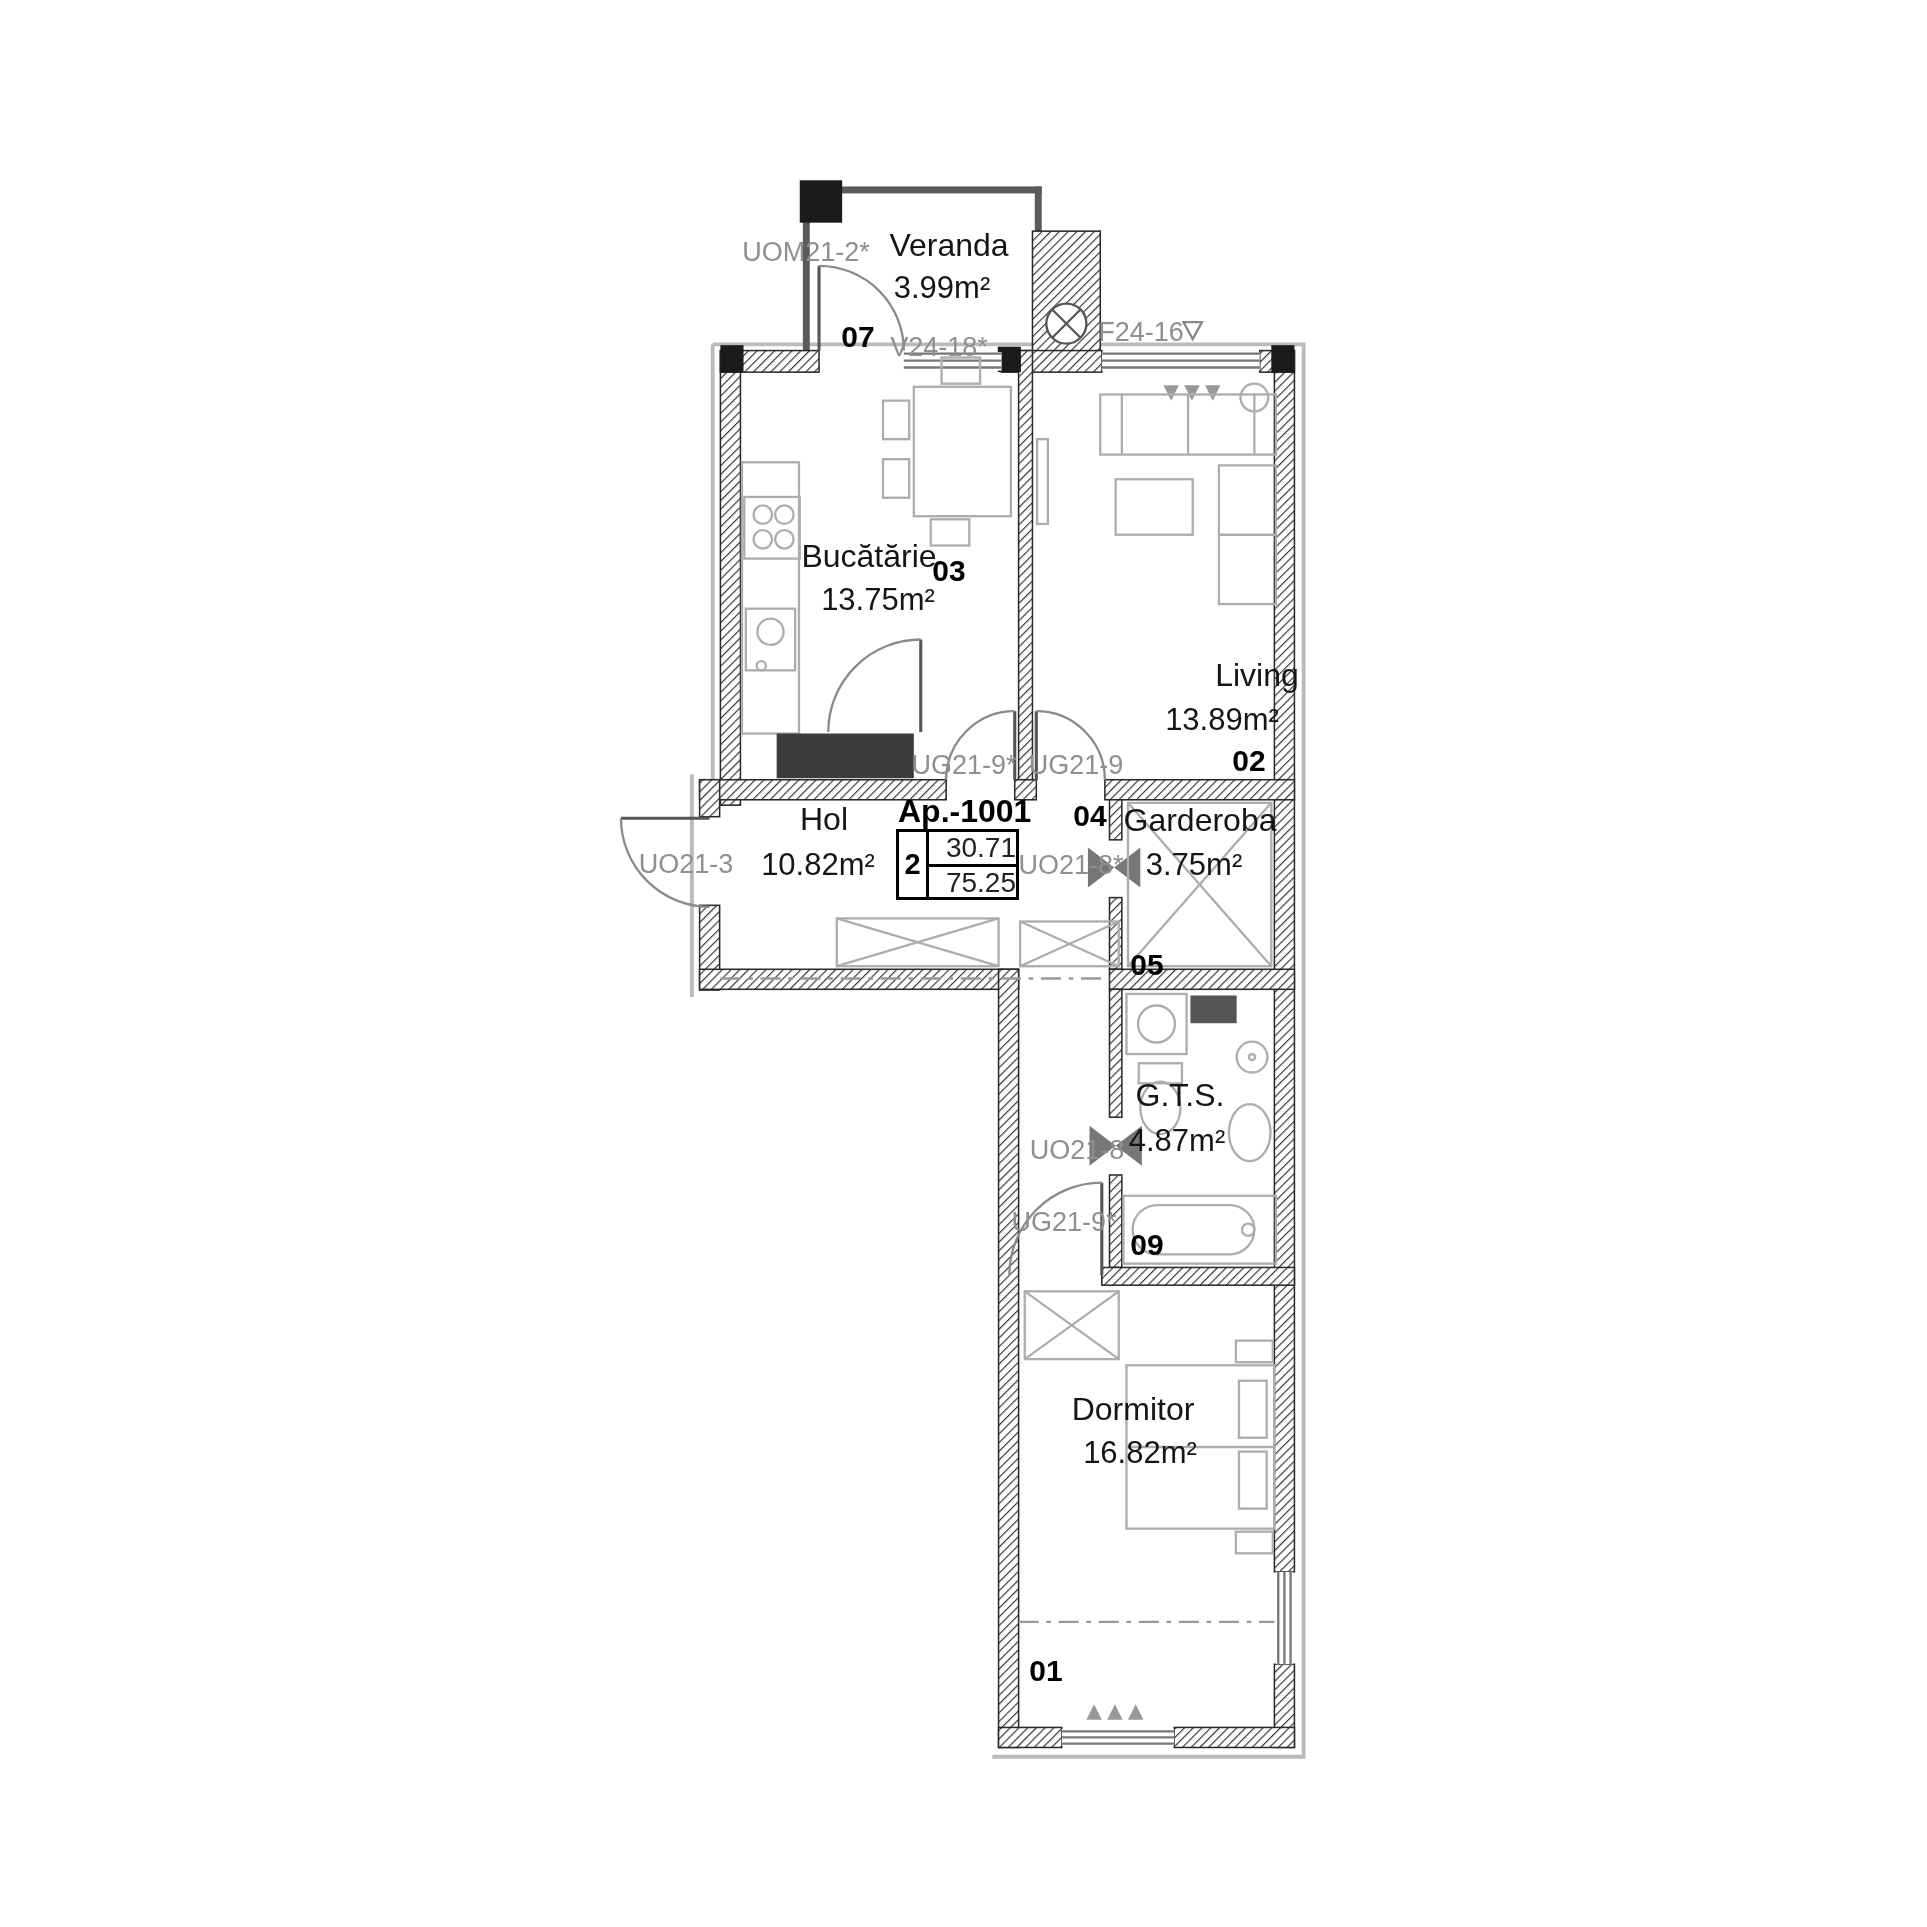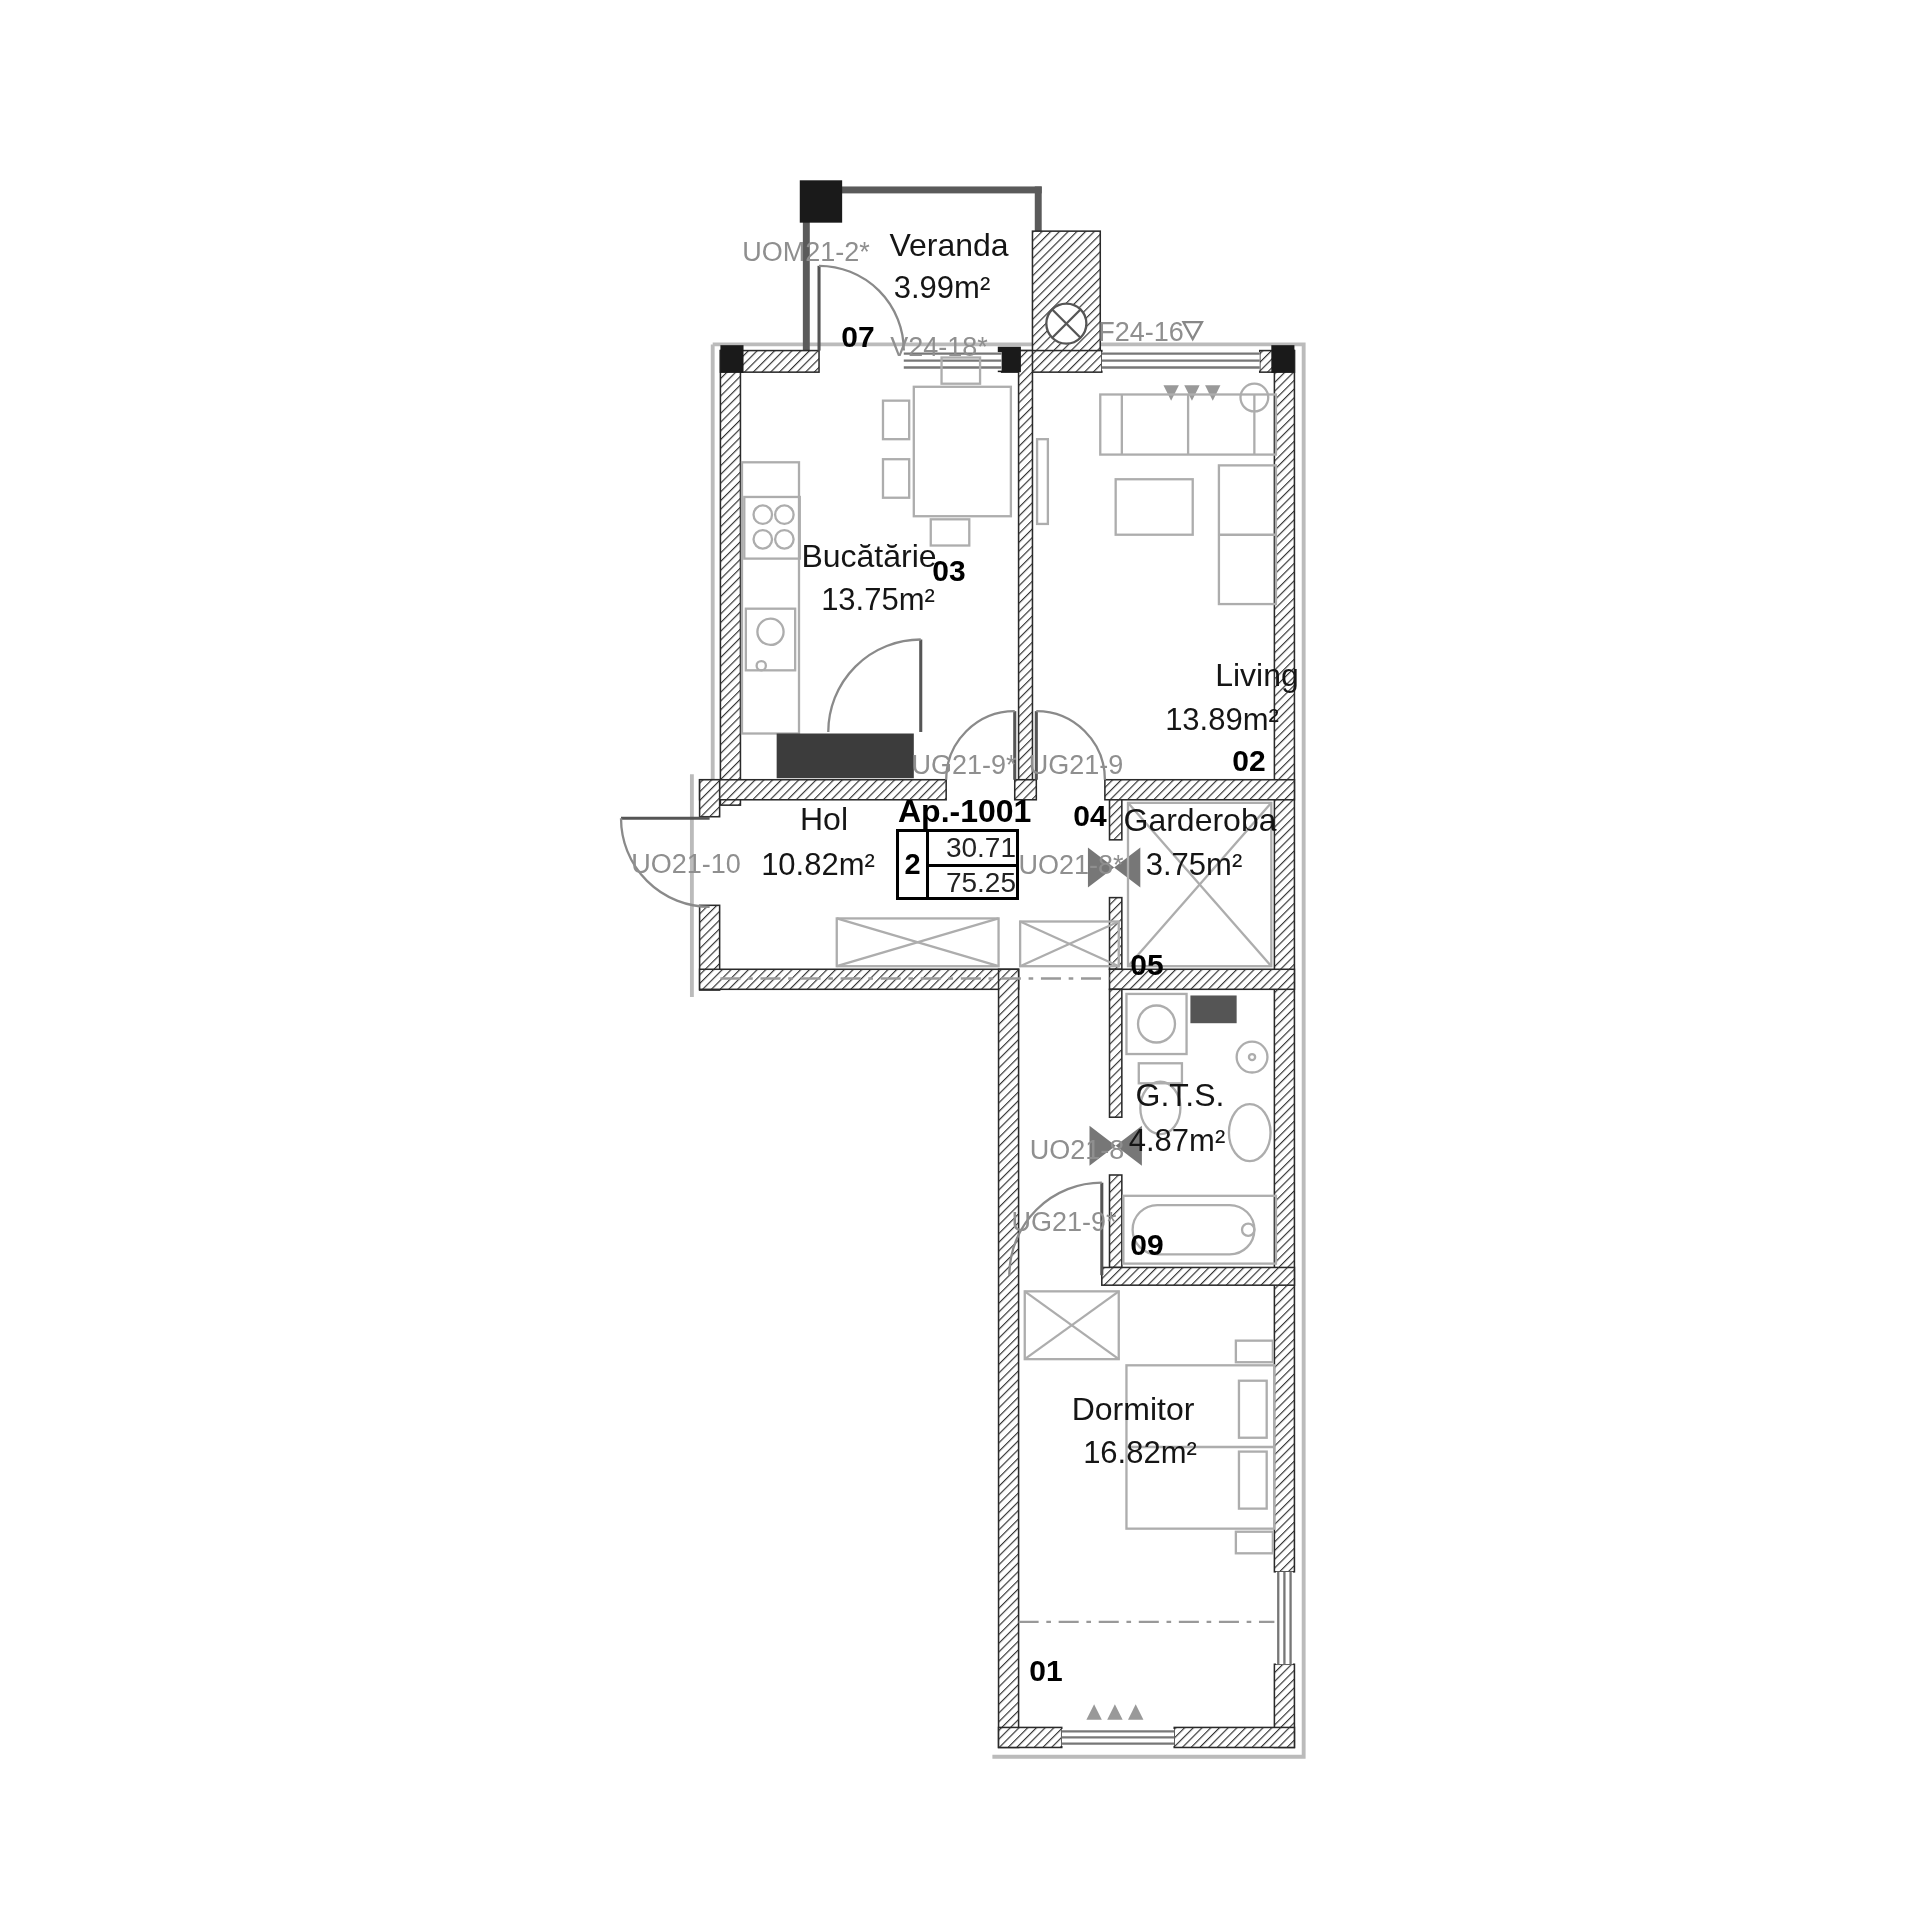--- a/index.html
+++ b/index.html
@@ -284,21 +284,21 @@
   <div class="lbl-left ap-id" style="left:898px; top:811px;">Ap.-1001</div>
 
   <div class="info-box">
     <div class="cell-count">2</div>
     <div class="cell-values">
       <div class="val-top">30.71</div>
       <div class="val-bottom">75.25</div>
     </div>
   </div>
 
-  <div class="lbl code" style="left:686px; top:864px;">UO21-10</div>
+  <div class="lbl code" style="left:686px; top:864px;">UO21-3</div>
   <div class="lbl code" style="left:1071px; top:865px;">UO21-8*</div>
 
   <div class="lbl room-name" style="left:1200px; top:820px;">Garderoba</div>
   <div class="lbl room-area" style="left:1194px; top:864px;">3.75m²</div>
   <div class="lbl room-num" style="left:1090px; top:816px;">04</div>
 
   <div class="lbl room-num" style="left:1147px; top:965px;">05</div>
 
   <div class="lbl room-name" style="left:1180px; top:1095px;">G.T.S.</div>
   <div class="lbl room-area" style="left:1177px; top:1140px;">4.87m²</div>

